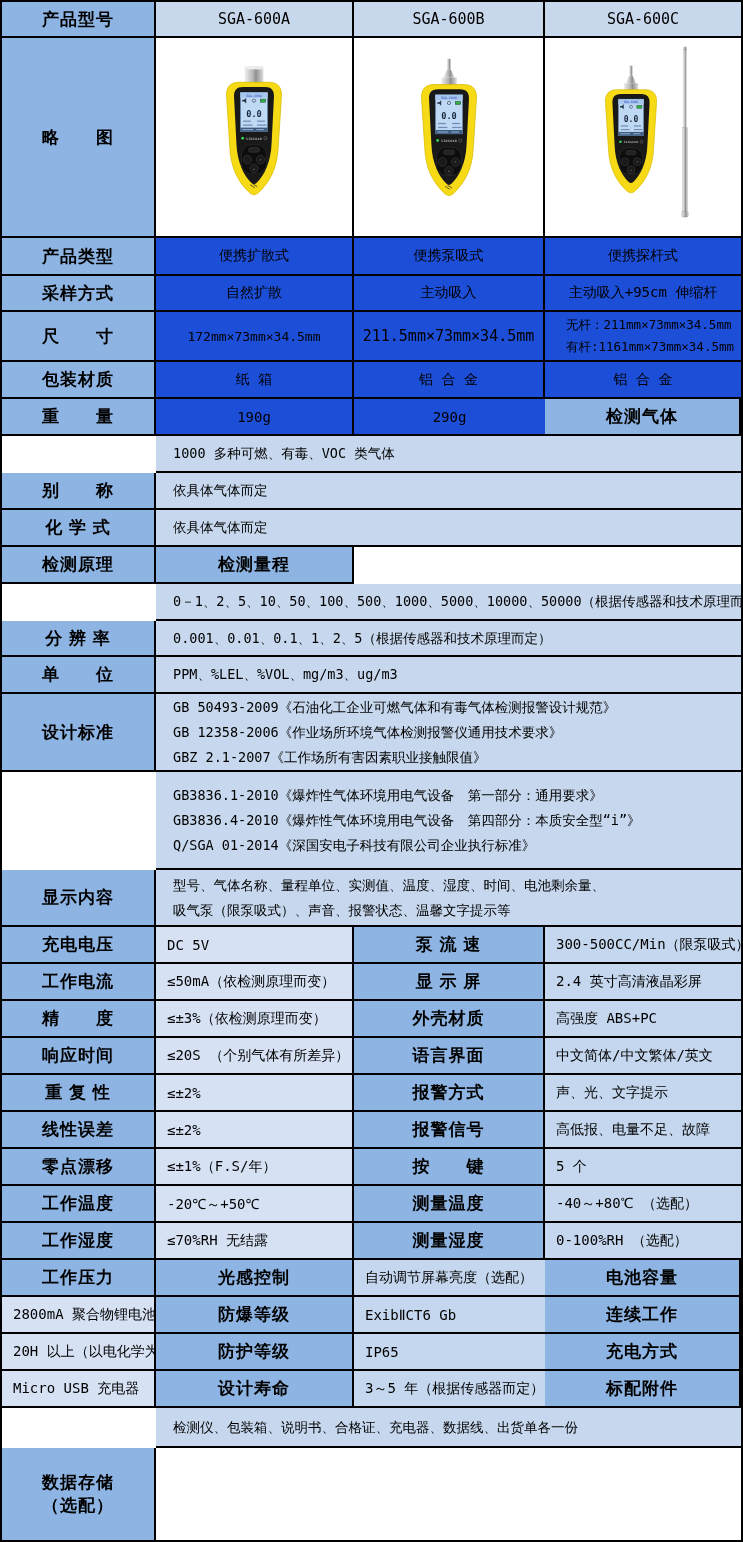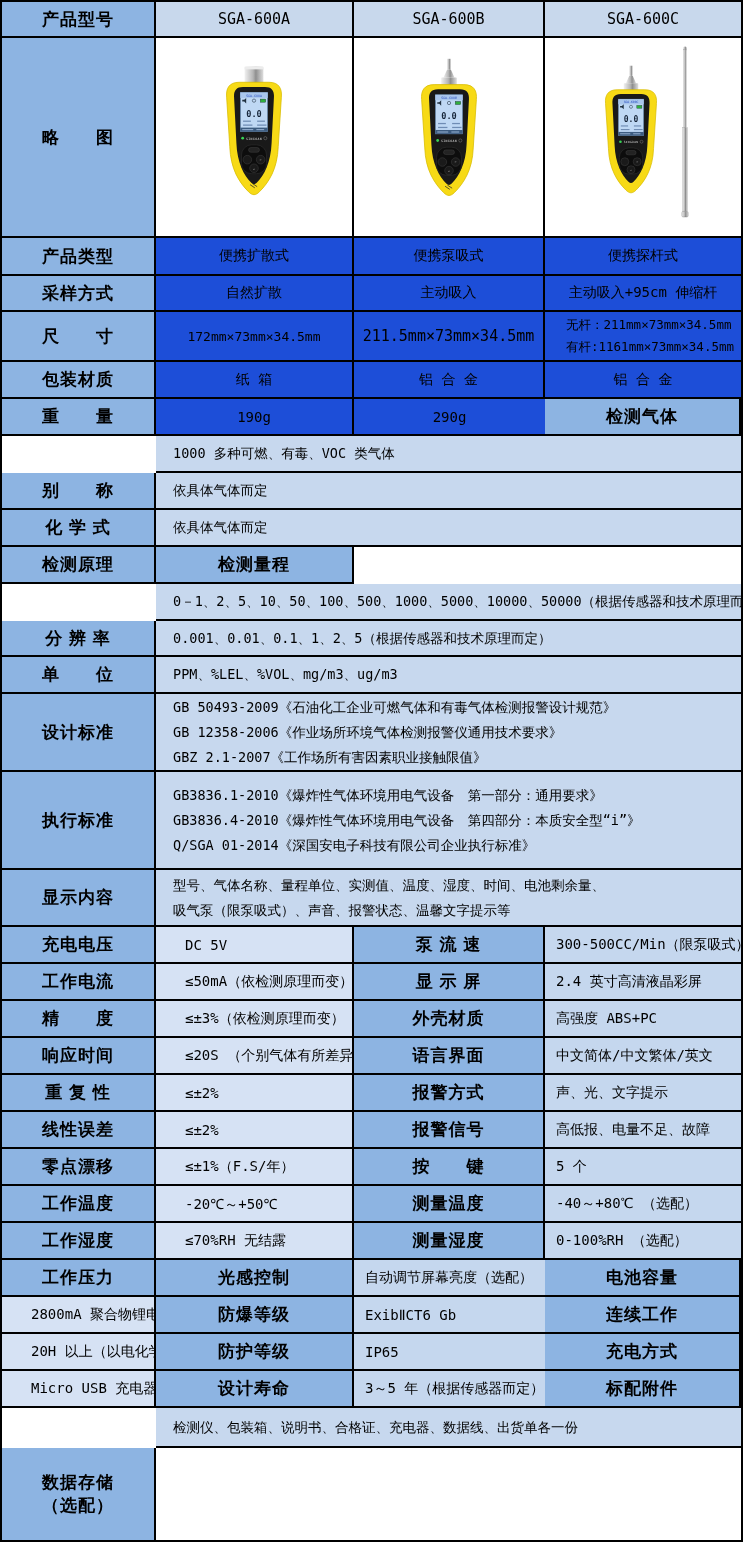--- a/index.html
+++ b/index.html
@@ -19,21 +19,21 @@
   .lab{background:#8DB4E2;align-items:center;text-align:center;font-weight:bold;font-size:17px;letter-spacing:1px;}
   .mono{font-family:"DejaVu Sans Mono","Liberation Mono",monospace;}
   .model{background:#C8D8EC;align-items:center;text-align:center;font-size:15px;}
   .img{background:#ffffff;align-items:center;justify-content:center;flex-direction:row;gap:4px;}
   .v3{background:#1d4ed8;align-items:center;text-align:center;font-size:14px;}
   .v3 .ln{line-height:20px;}
   .dim{align-items:flex-start;padding-left:21px;font-size:12.5px;text-align:left;}
   .dim .ln{line-height:22px;}
   .vf{background:#C7D8EE;grid-column:2 / span 3;align-items:flex-start;padding-left:17px;font-size:13.5px;}
   .vf .ln{line-height:25px;white-space:nowrap;}
-  .v1{background:#D6E2F4;align-items:flex-start;padding-left:29px;font-size:14px;white-space:nowrap;}
+  .v1{background:#D6E2F4;align-items:flex-start;padding-left:11px;font-size:14px;white-space:nowrap;}
   .v2{background:#C5D7EE;align-items:flex-start;padding-left:11px;font-size:14px;white-space:nowrap;}
   .lab .ln{line-height:23px;}
   svg{display:block;}
   text{font-family:"DejaVu Sans Mono","Liberation Mono",monospace;}
 </style>
 </head>
 <body>
 
 <div class="sheet">
 
@@ -300,23 +300,20 @@
 
   <div class="cell lab">
       <span>设计标准</span>
     </div>
   <div class="cell vf mono lastcol">
     <span class="ln">GB 50493-2009《石油化工企业可燃气体和有毒气体检测报警设计规范》</span>
     <span class="ln">GB 12358-2006《作业场所环境气体检测报警仪通用技术要求》</span>
     <span class="ln">GBZ 2.1-2007《工作场所有害因素职业接触限值》</span>
   </div>
 
-  <div class="cell lab">
-      <span>执行标准</span>
-    </div>
   <div class="cell vf mono lastcol">
     <span class="ln">GB3836.1-2010《爆炸性气体环境用电气设备　第一部分：通用要求》</span>
     <span class="ln">GB3836.4-2010《爆炸性气体环境用电气设备　第四部分：本质安全型“i”》</span>
     <span class="ln">Q/SGA 01-2014《深国安电子科技有限公司企业执行标准》</span>
   </div>
 
   <div class="cell lab">
       <span>显示内容</span>
     </div>
   <div class="cell vf mono lastcol">

